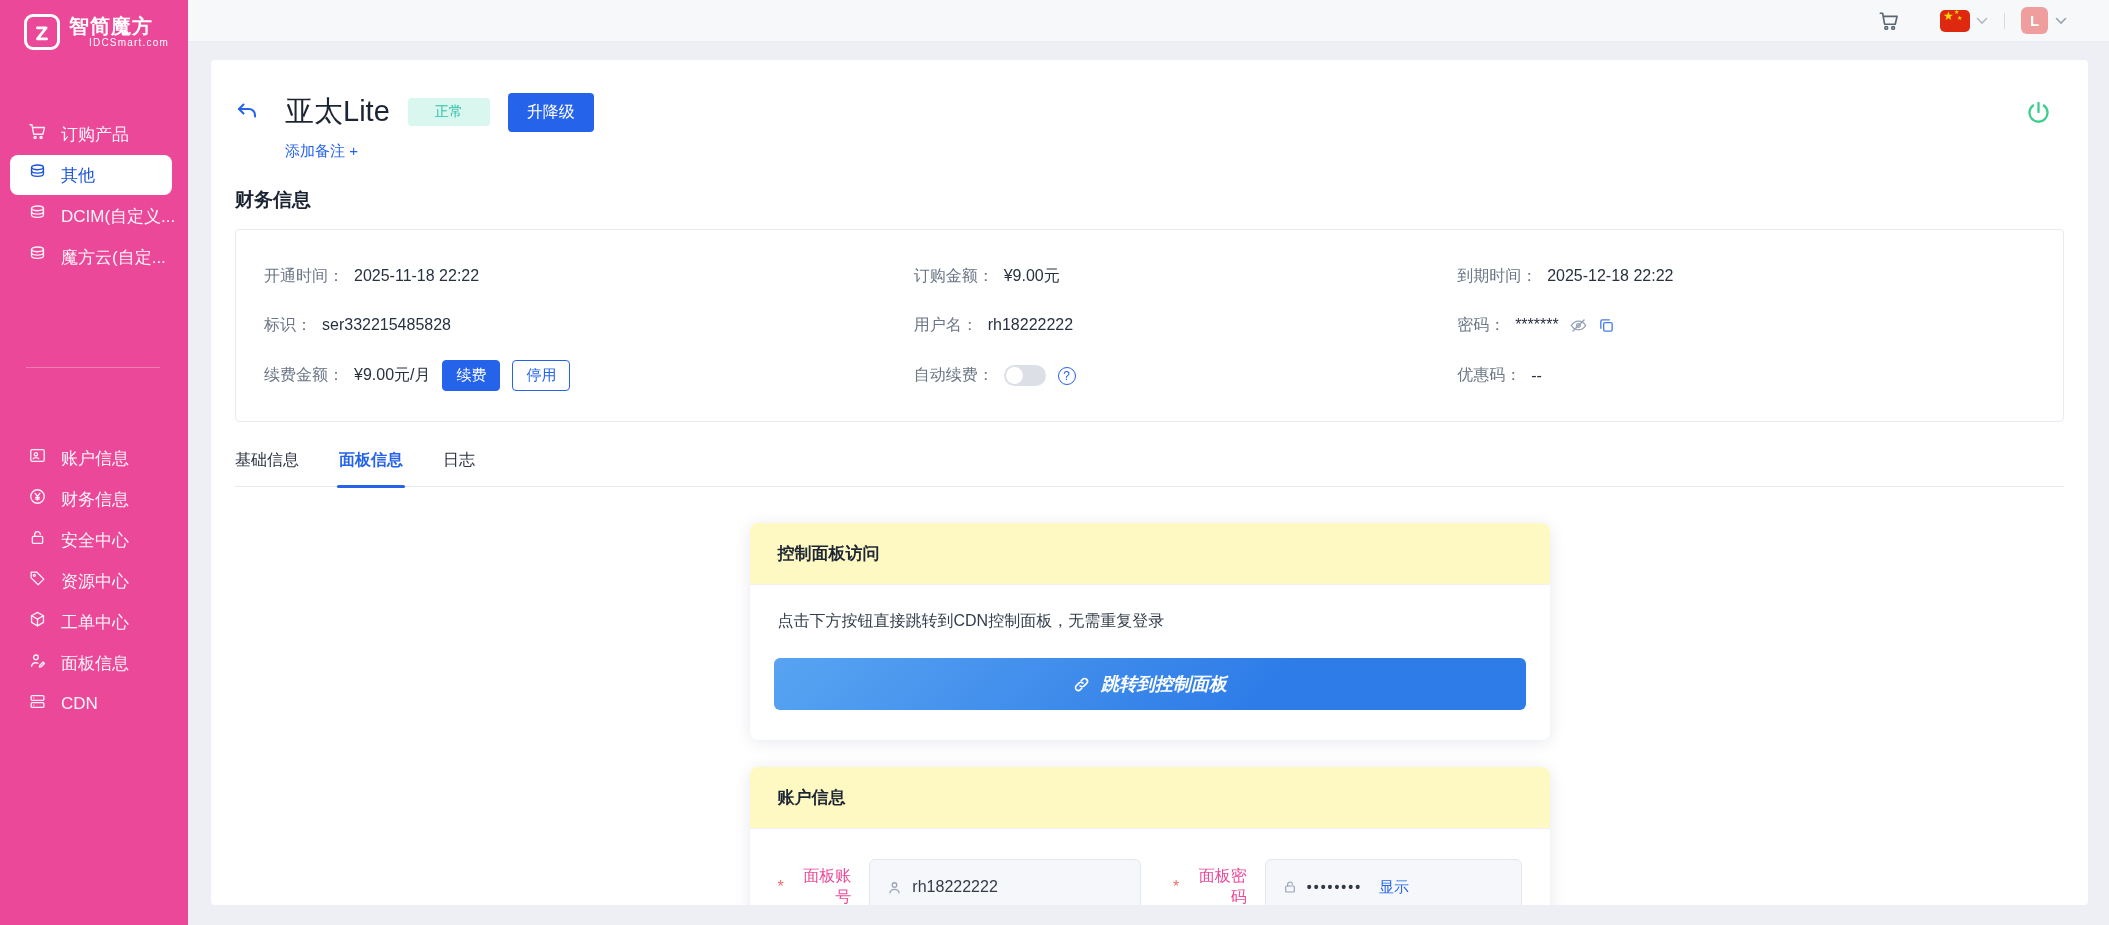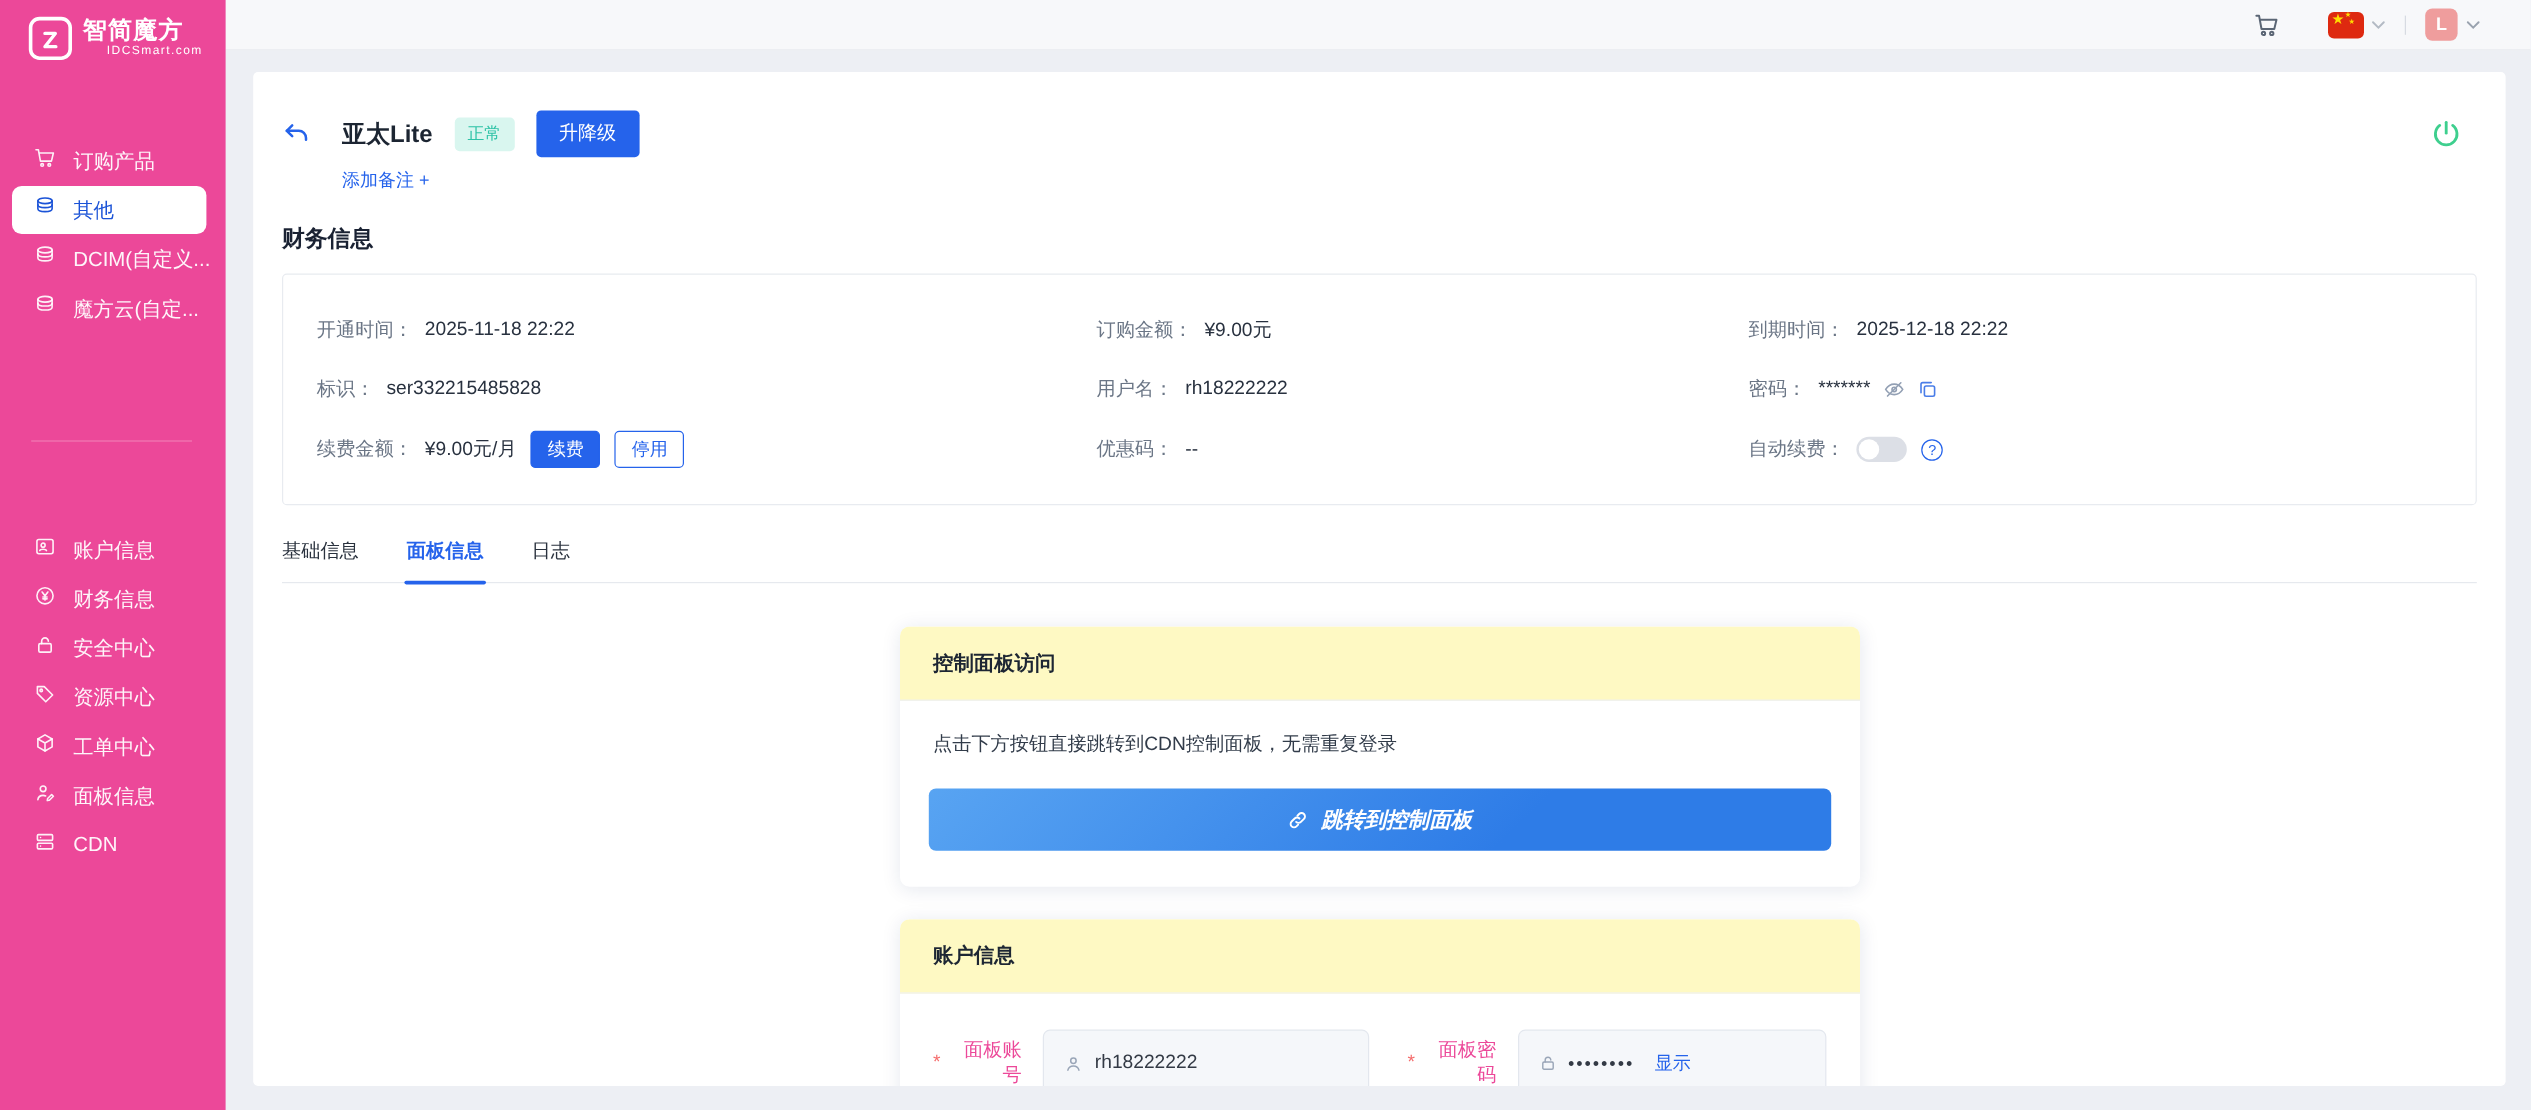--- a/index.html
+++ b/index.html
@@ -40,23 +40,23 @@
   .avatar-wrap { display:flex; align-items:center; gap:7px; cursor:pointer; }
   .avatar { width:27px; height:27px; border-radius:6px; background:#ef9d9d; color:#fff;
     font-size:15px; font-weight:700; display:flex; align-items:center; justify-content:center; }
 
   .content { flex:1; background:#edeff4; padding:18px 21px 0 23px; overflow:hidden; }
   .main-card { background:#fff; border-radius:4px; height:845px; padding:32px 24px 0 24px; overflow:hidden; }
 
   
   .head-row { display:flex; align-items:center; }
   .back-btn { display:flex; cursor:pointer; margin-right:26px; }
-  .page-title { font-size:20px; font-weight:700; color:#1c2532; }
+  .page-title { font-size:29px; font-weight:400; color:#1c2532; }
   .status-badge { margin-left:18px; background:#d9f6ef; color:#2fc3a7; font-size:14px;
-    padding:5px 11px; border-radius:4px; }
+    padding:5px 27px; border-radius:4px; }
   .upgrade-btn { margin-left:18px; background:#2563eb; color:#fff; font-size:16px; border:none;
     padding:9px 19px; border-radius:4px; cursor:pointer; }
   .power-btn { margin-left:auto; margin-right:12px; display:flex; cursor:pointer; }
   .add-note { margin:10px 0 0 50px; color:#2563eb; font-size:15px; cursor:pointer; display:inline-block; }
 
   .section-title { margin-top:26px; font-size:19px; font-weight:600; color:#1a2233; }
 
   
   .finance-box { margin-top:16px; border:1px solid #e8ebf0; border-radius:4px;
     padding:32px 28px 30px 28px; display:grid; grid-template-columns:35.5% 29.5% 35%; row-gap:21px;gap:21px; }
@@ -309,29 +309,29 @@
               </span>
           </div>
 
           <div class="f-cell">
             <span class="f-label">续费金额：</span>
             <span class="f-value">¥9.00元/月</span>
             <button class="mini-btn fill">续费</button>
             <button class="mini-btn ghost">停用</button>
           </div>
           <div class="f-cell">
-            <span class="f-label">优惠码：</span>
-            <span class="f-value">--</span>
-          </div>
-          <div class="f-cell">
             <span class="f-label">自动续费：</span>
             <span class="toggle">
                 <span class="knob"></span>
               </span>
             <span class="help-q">?</span>
+          </div>
+          <div class="f-cell">
+            <span class="f-label">优惠码：</span>
+            <span class="f-value">--</span>
           </div>
         </div>
 
         
         <div class="tabs">
           <span class="tab">基础信息</span>
           <span class="tab active">面板信息</span>
           <span class="tab">日志</span>
         </div>
 

